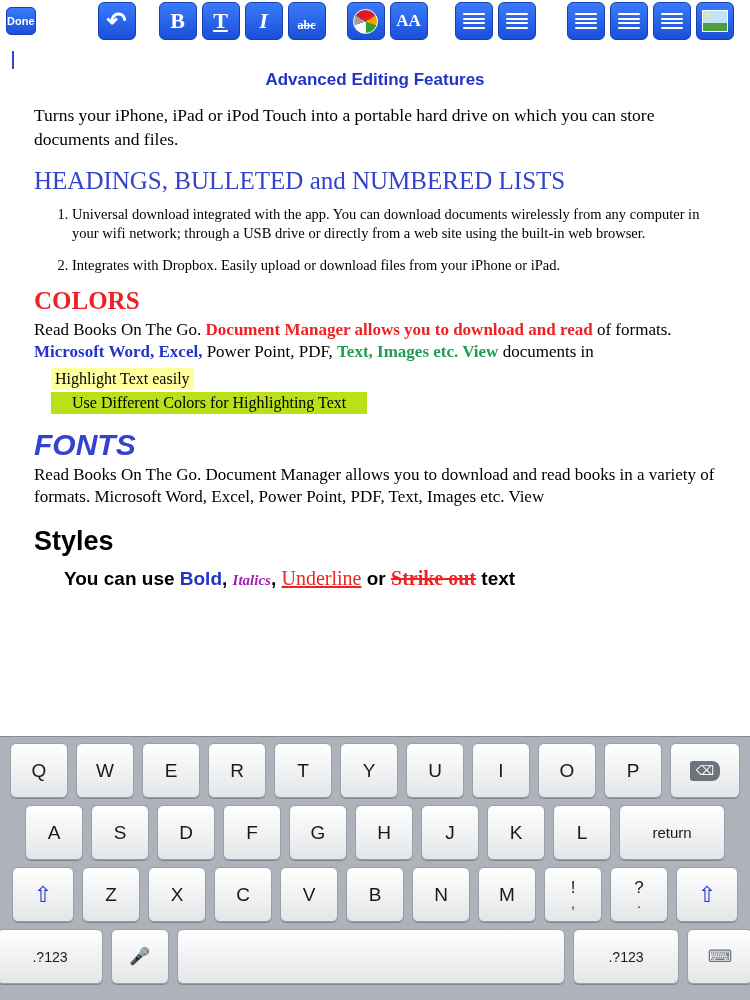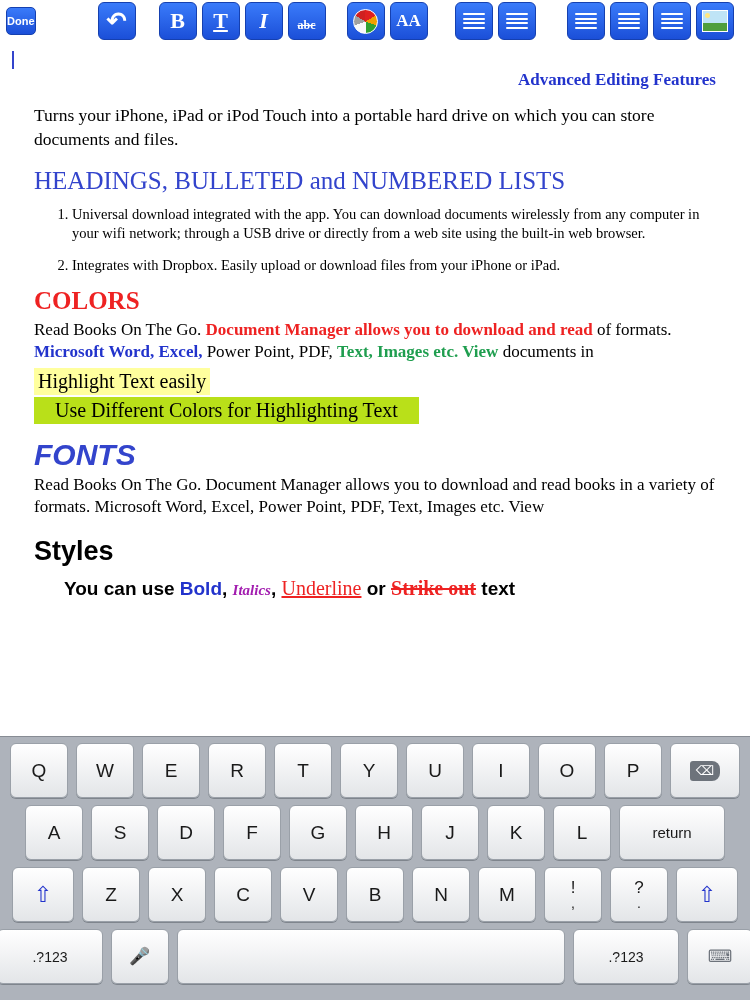--- a/index.html
+++ b/index.html
@@ -117,23 +117,23 @@
   .h-title {
     text-align: center;
     color: #ee2222;
     font-family: "Liberation Sans", sans-serif;
     font-weight: bold;
     font-size: 19px;
     letter-spacing: 0.3px;
     margin: 0 0 8px 0;
   }
   .h-sub {
-    text-align: right;
+    text-align: center;
     color: #2233cc;
-    font-family: Liberation Serif, serif;
+    font-family: Liberation Sans, sans-serif;
     font-weight: bold;
     font-size: 17px;
     margin: 0 0 14px 0;
   }
   .para-1 {
     font-family: "Liberation Serif", serif;
     font-size: 17.5px;
     color: #000000;
     line-height: 1.35;
     margin: 0 0 16px 0;
@@ -173,21 +173,21 @@
   .hl-yellow {
     background: #ffff9e;
     display: inline-block;
     padding: 2px 4px;
   }
   .hl-green {
     background: #b9e019;
     display: inline-block;
     padding: 2px 21px;
   }
-  .hl-row { margin: 2px 0; font-family: "Liberation Serif", serif; font-size: 20px; }
+  .hl-row { margin: 2px 17px; font-family: "Liberation Serif", serif; font-size: 16px; }
   .h-fonts {
     font-family: "Liberation Sans", sans-serif;
     font-style: italic;
     font-weight: bold;
     font-size: 30px;
     color: #3344cc;
     margin: 14px 0 2px 0;
   }
   .para-3 {
     font-family: "Liberation Serif", serif;

